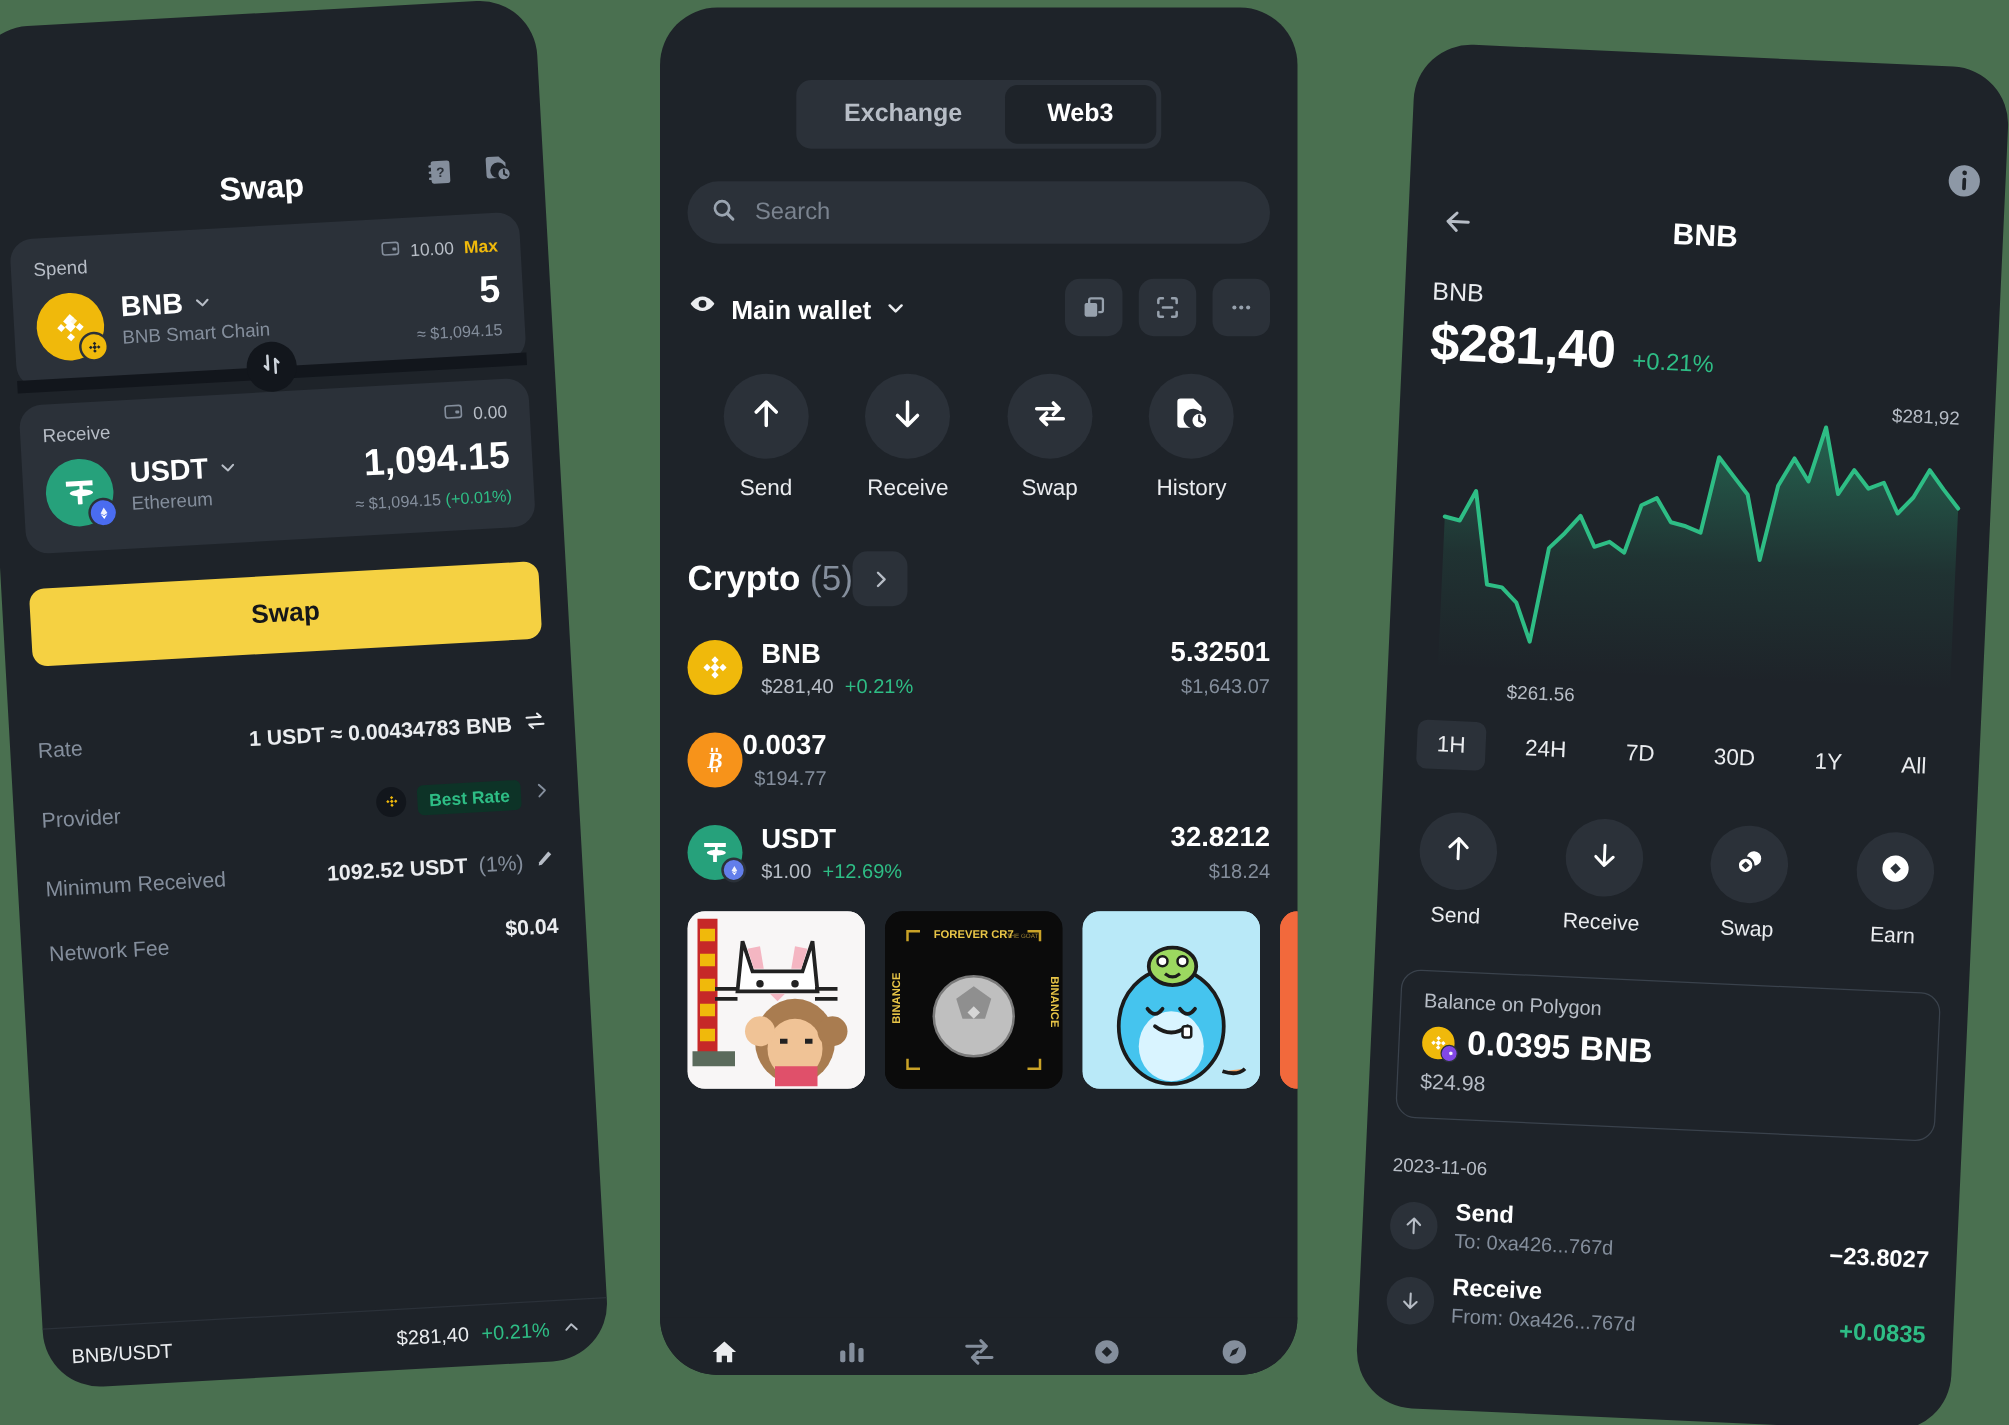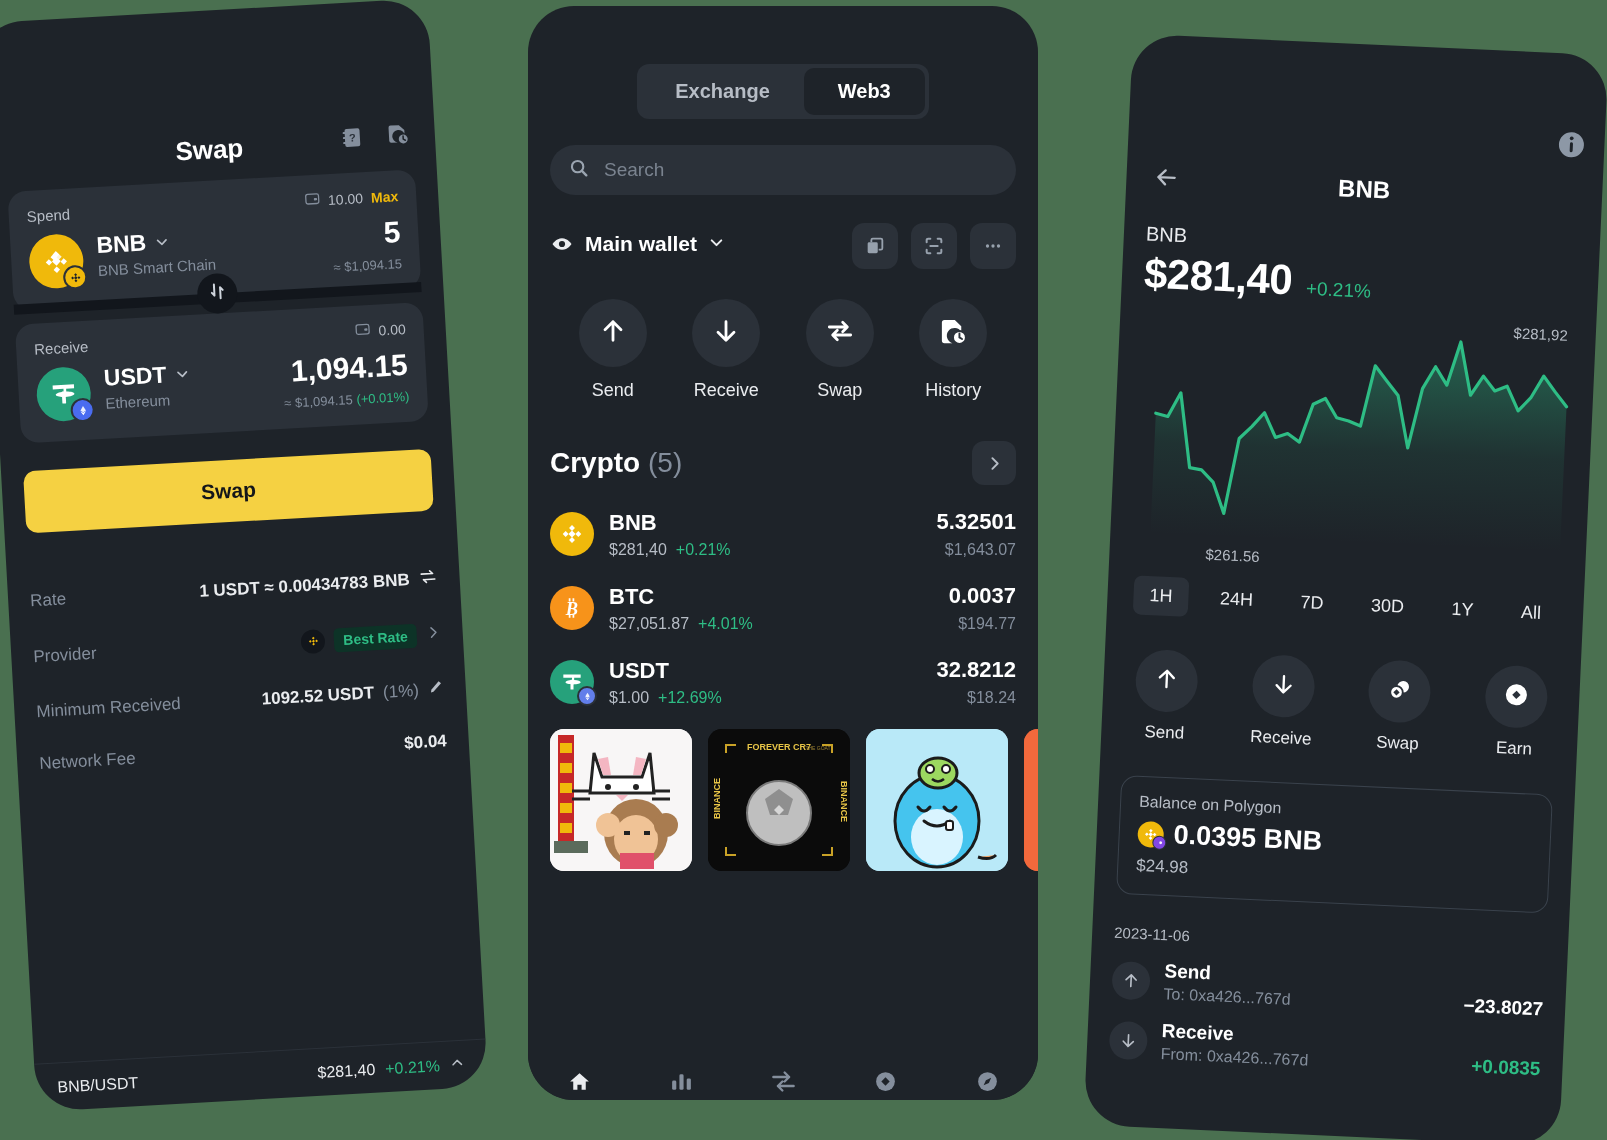--- a/index.html
+++ b/index.html
@@ -135,36 +135,36 @@
   }
   .seg-item.active { background: #1e2329; color: #fff; }
   .searchbar {
     margin-top: 26px; height: 50px; background: #2b3139; border-radius: 25px;
     display: flex; align-items: center; padding: 0 18px; gap: 14px;
   }
   .search-ph { color: #7a838f; font-size: 19px; }
   .wallet-row {
     margin-top: 28px; display: flex; align-items: center; justify-content: space-between;
   }
-  .wallet-left { display: flex; align-items: flex-start; gap: 11px; font-size: 21px; font-weight: bold; color: #fff; }
+  .wallet-left { display: flex; align-items: flex-end; gap: 11px; font-size: 21px; font-weight: bold; color: #fff; }
   .wallet-actions { display: flex; gap: 13px; }
   .wact {
     width: 46px; height: 46px; border-radius: 12px; background: #2b3139;
     display: flex; align-items: center; justify-content: center;
   }
   .big-balance { font-size: 52px; font-weight: bold; color: #fff; margin-top: 12px; letter-spacing: -1px; }
   .quick-actions { display: flex; justify-content: space-between; margin-top: 30px; padding: 0 6px; }
   .qa { display: flex; flex-direction: column; align-items: center; gap: 13px; width: 25%; }
   .qa-circle {
     width: 68px; height: 68px; border-radius: 50%; background: #2b3139;
     display: flex; align-items: center; justify-content: center;
   }
   .qa-label { font-size: 18px; color: #eaecef; }
   .sec-head {
-    display: flex; align-items: center; justify-content: space-between; margin-top: 40px;
+    display: flex; align-items: center; margin-top: 40px;
   }
   .sec-title { font-size: 28px; font-weight: bold; color: #fff; }
   .sec-count { color: #848e9c; font-weight: normal; }
   .chev-btn {
     width: 44px; height: 44px; border-radius: 12px; background: #2b3139;
     display: flex; align-items: center; justify-content: center;
   }
   .asset-row { display: flex; align-items: center; margin-top: 24px; }
   .asset-mid { flex: 1; margin-left: 15px; }
   .asset-sym { font-size: 22px; font-weight: bold; color: #fff; }
@@ -618,27 +618,20 @@
         <div class="asset-row">
           <div class="coin-wrap" style="width:44px;height:44px;flex:0 0 44px">
             <div class="coin coin-btc" style="width:44px;height:44px">
               <svg width="26" height="26" viewBox="0 0 24 24" fill="#fff">
                   <text x="12" y="18" font-size="17" font-weight="bold" text-anchor="middle" font-family="Liberation Serif" font-style="italic">B</text>
                   <rect x="9" y="3" width="1.6" height="3"></rect>
                   <rect x="12.5" y="3" width="1.6" height="3"></rect>
                   <rect x="9" y="18" width="1.6" height="3"></rect>
                   <rect x="12.5" y="18" width="1.6" height="3"></rect>
                 </svg>
-            </div>
-          </div>
-          <div class="asset-mid">
-            <div class="asset-sym">BTC</div>
-            <div class="asset-sub">
-              <span>$27,051.87</span>
-              <span class="pos">+4.01%</span>
             </div>
           </div>
           <div class="asset-right">
             <div class="asset-amt">0.0037</div>
             <div class="asset-fiat">$194.77</div>
           </div>
         </div>
 
         <div class="asset-row">
           <div class="coin-wrap" style="width:44px;height:44px;flex:0 0 44px">

